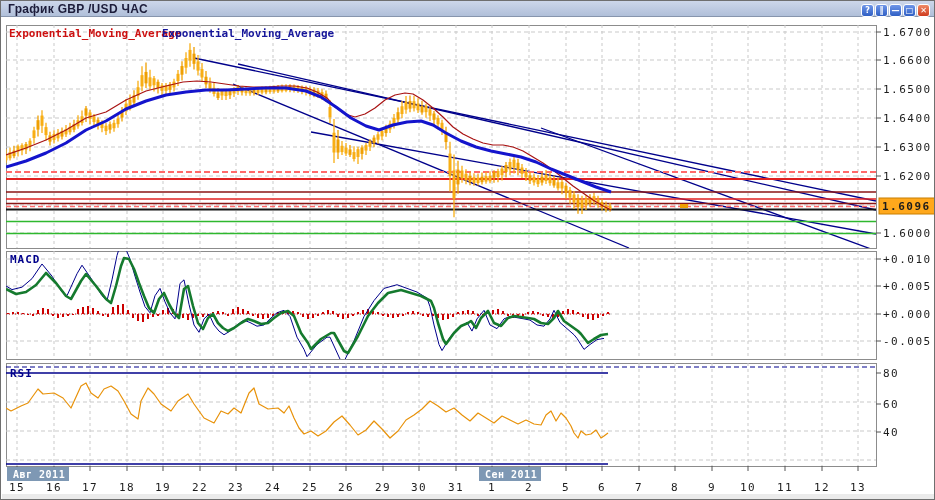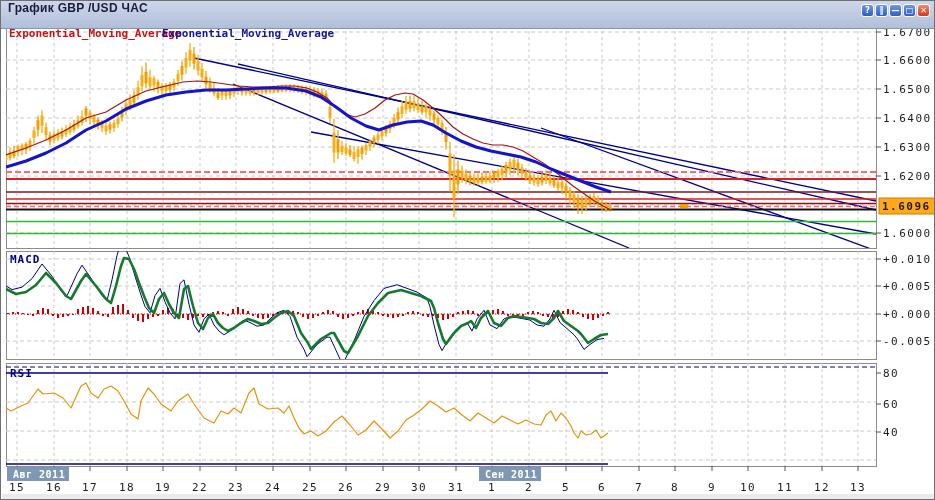--- a/index.html
+++ b/index.html
@@ -1,19 +1,19 @@
 <!DOCTYPE html>
 <html><head>
 <meta charset="utf-8">
 <style>
   html,body{margin:0;padding:0;background:#9aa5b5;font-family:"Liberation Sans",sans-serif;}
   #win{position:relative;width:935px;height:500px;background:#ffffff;border:1px solid #6f6f6f;box-sizing:border-box;overflow:hidden;}
-  #titlebar{position:absolute;left:0;top:0;width:100%;height:28px;
+  #titlebar{position:absolute;left:0;top:0;width:100%;height:16px;
     background:linear-gradient(#cdd7ea,#b0bfd9);border-bottom:1px solid #8795ad;
-    display:flex;align-items:flex-start;z-index:5;box-sizing:border-box;}
+    display:flex;align-items:flex-end;z-index:5;box-sizing:border-box;}
   #title{font-size:12px;font-weight:bold;color:#1c1c3a;padding-left:7px;letter-spacing:.3px;}
   #winbtns{position:absolute;right:4px;top:3px;display:flex;gap:1px;}
   .wbtn{width:13px;height:13px;border-radius:3px;border:1px solid #ffffff;box-sizing:border-box;
     background:linear-gradient(#6f96e8,#2f5fc4);color:#fff;font-size:8px;line-height:11px;
     text-align:center;font-weight:bold;cursor:default;font-family:"DejaVu Sans",sans-serif;}
   .wbtn.close{background:linear-gradient(#ef8a66,#cf3b1e);}
   #chart{position:absolute;left:0;top:0;}
   text{font-family:"DejaVu Sans Mono","Liberation Mono",monospace;}
 </style>
 </head>

